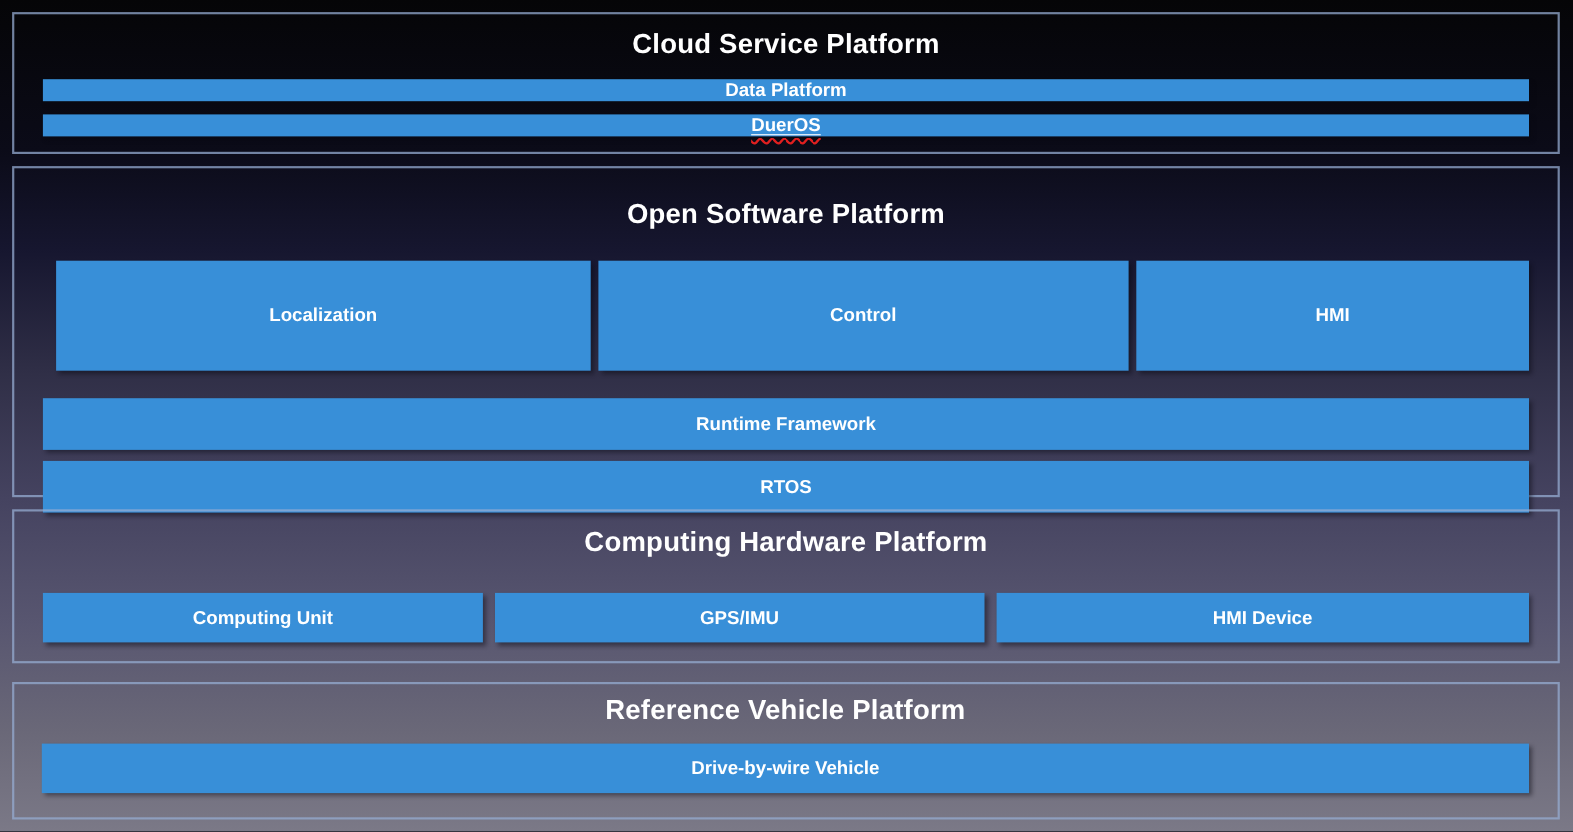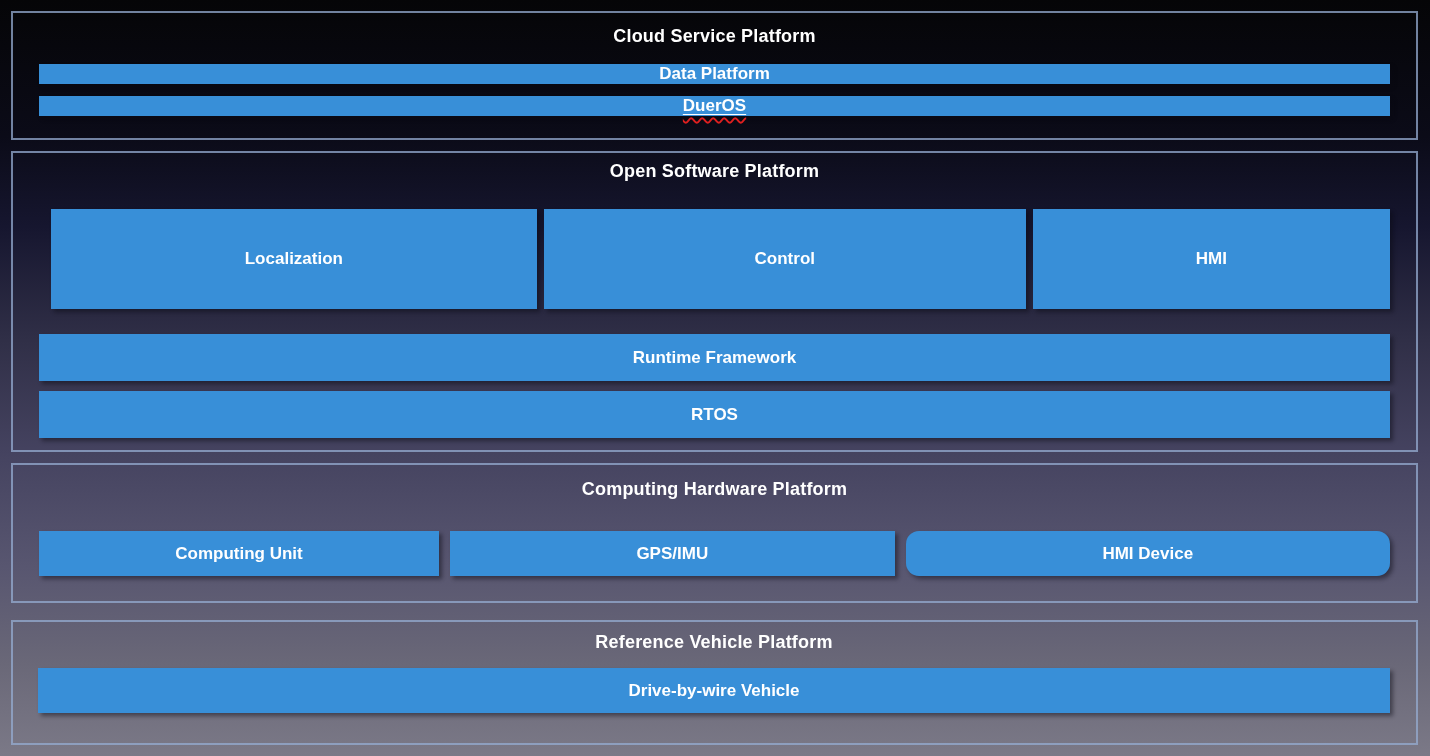--- a/index.html
+++ b/index.html
@@ -27,21 +27,21 @@
     position: absolute;
     left: 11px;
     width: 1407px;
     border: 2px solid rgba(150, 172, 210, 0.75);
     box-sizing: border-box;
     padding: 0 26px;
   }
   .section-title {
     text-align: center;
     color: #ffffff;
-    font-size: 18px;
+    font-size: 25px;
     font-weight: bold;
     letter-spacing: 0.2px;
   }
   .row {
     display: flex;
   }
   .box {
     background: #388fd8;
     color: #ffffff;
     font-size: 17px;
@@ -66,37 +66,37 @@
     text-underline-offset: 6px;
     text-decoration-thickness: 2px;
   }
   .squiggle .link-underline {
     text-decoration: underline solid #ffffff;
     text-underline-offset: 3px;
   }
 
   
   .sec-software { top: 151px; height: 301px; }
-  .sec-software .section-title { margin-top: 8px; }
+  .sec-software .section-title { margin-top: 28px; }
   .sec-software .row-modules { margin-top: 27px; gap: 7px; margin-left: 12px; }
   .row-modules .box { height: 100px; }
   .box-localization { flex: 1.36 1 0; }
   .box-control { flex: 1.35 1 0; }
   .box-hmi { flex: 1 1 0; }
   .bar { margin-top: 25px; height: 47px; }
   .bar + .bar { margin-top: 10px; }
 
   
   .sec-hardware { top: 463px; height: 140px; }
   .sec-hardware .section-title { margin-top: 14px; }
   .sec-hardware .row { margin-top: 31px; gap: 11px; }
   .sec-hardware .box { height: 45px; }
   .box-computing-unit { flex: 0.9 1 0; }
   .box-gps-imu { flex: 1 1 0; }
-  .box-hmi-device { flex: 1.09 1 0; border-radius: 13px; }
+  .box-hmi-device { flex: 1.09 1 0; }
 
   
   .sec-vehicle { top: 620px; height: 125px; padding-left: 25px; }
   .sec-vehicle .section-title { margin-top: 10px; }
   .sec-vehicle .row { margin-top: 15px; }
   .sec-vehicle .box { height: 45px; flex: 1 1 0; }
 </style>
 </head>
 <body>
 

